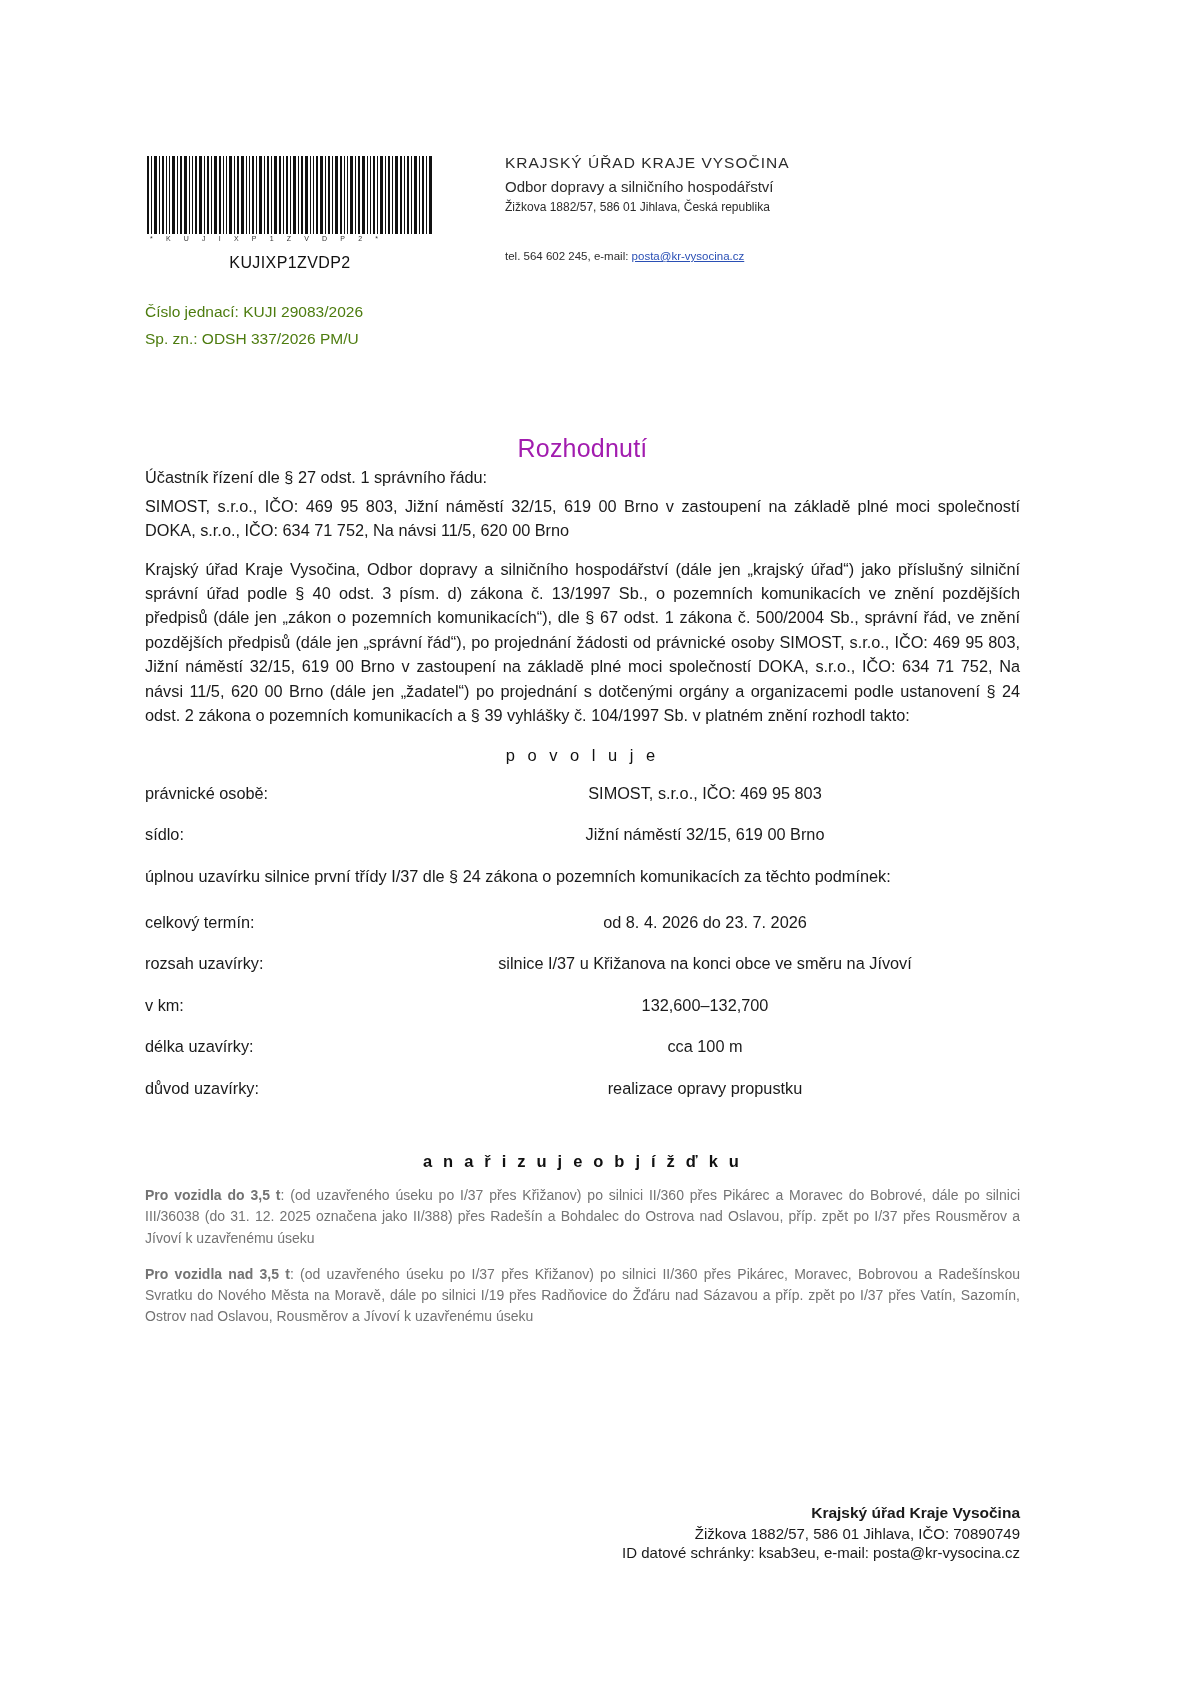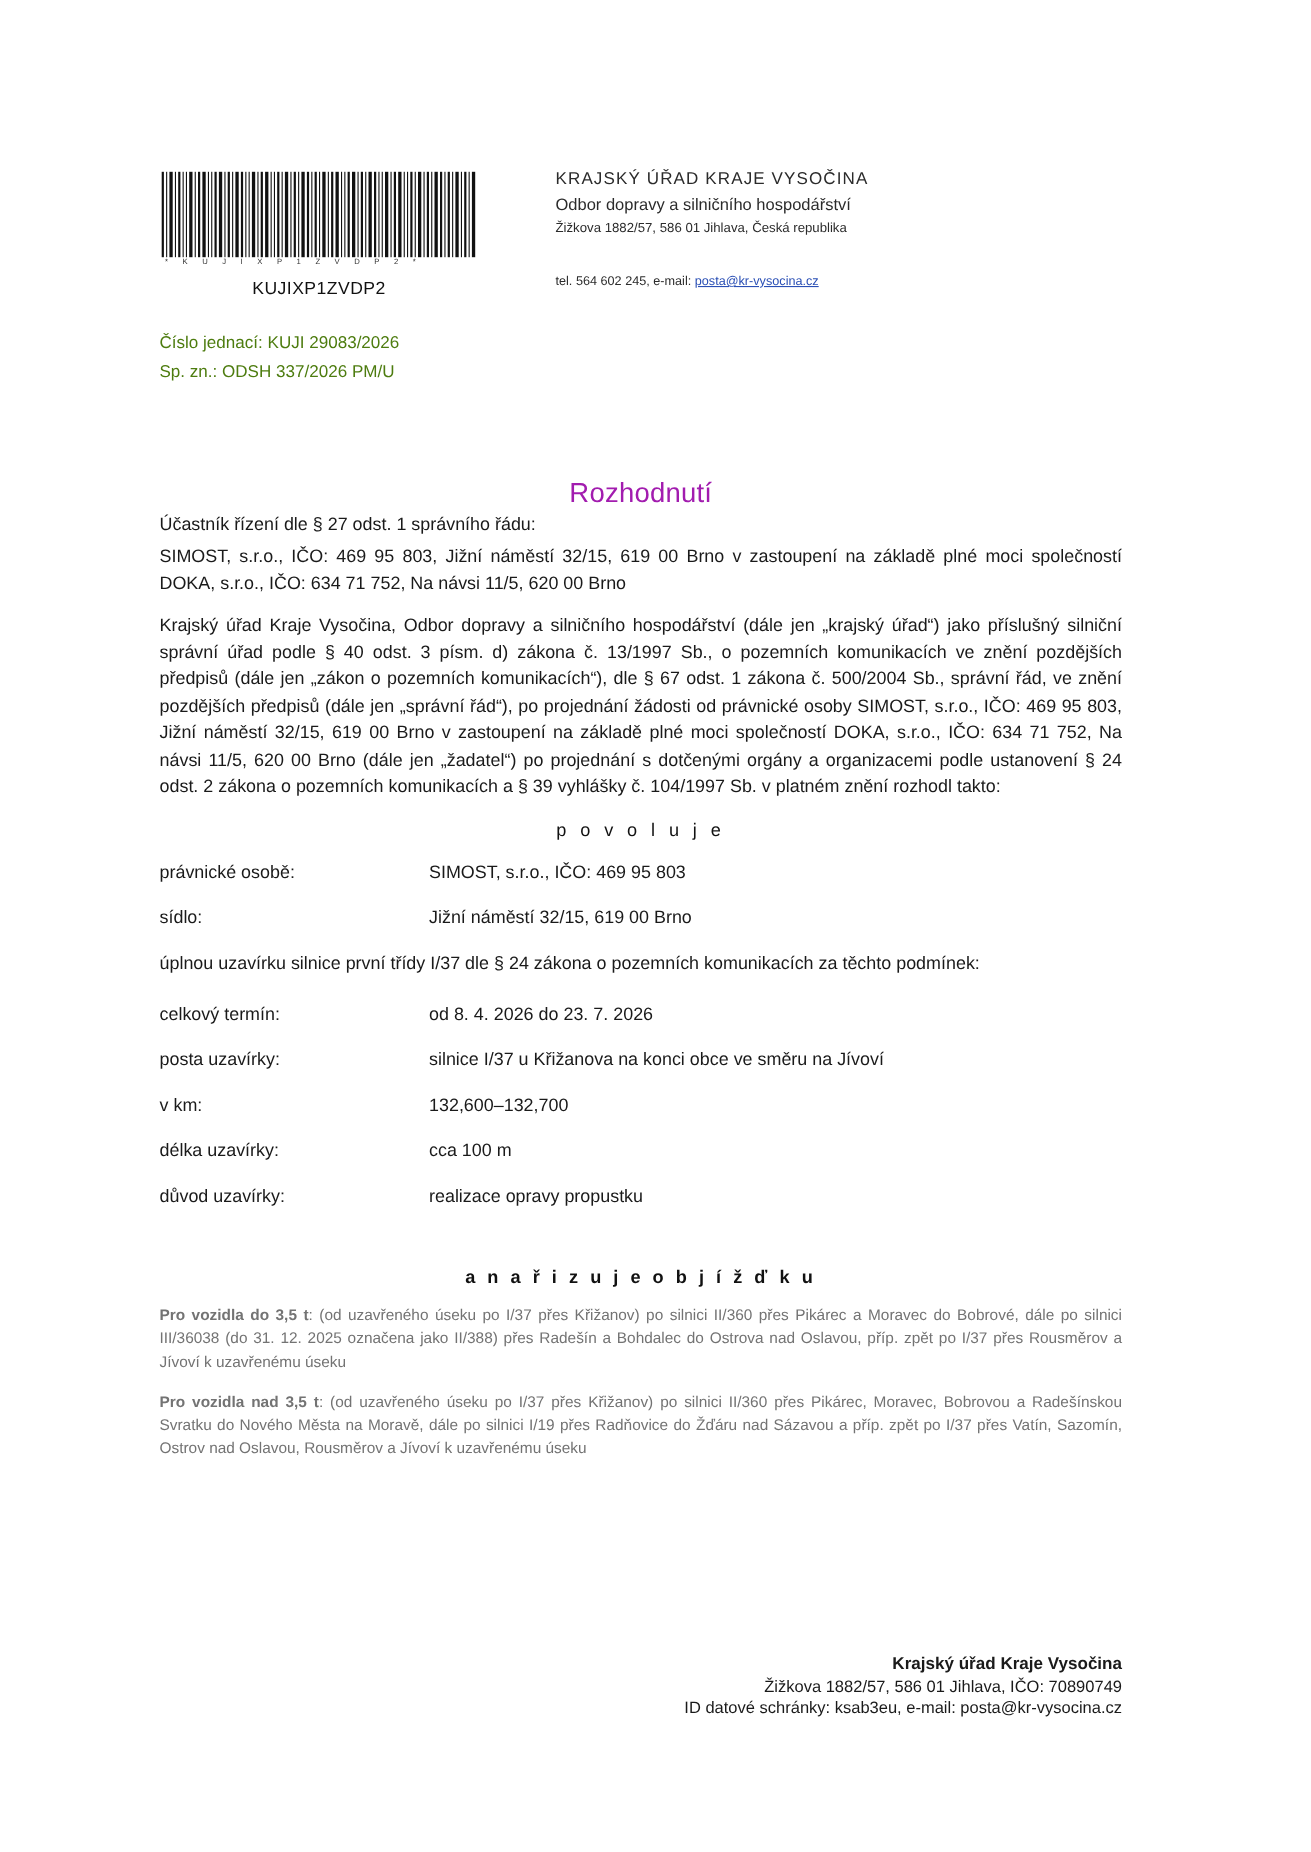--- a/index.html
+++ b/index.html
@@ -130,21 +130,21 @@
   
   .deflist { margin: 0 0 6px 0; }
   .defrow {
     display: flex;
     font-size: 16.3px;
     line-height: 1.5;
     margin-bottom: 17px;
     color: #1a1a1a;
   }
   .defterm { width: 245px; flex: 0 0 245px; }
-  .defval { flex: 1 1 auto; }
+  .defval { flex: 1 1 auto; text-align: center; }
 
   .conditions-intro {
     font-size: 16.3px;
     line-height: 1.5;
     text-align: justify;
     margin: 4px 0 22px 0;
   }
 
   
   .detour-para {
@@ -301,21 +301,21 @@
     </div>
 
     <p class="conditions-intro">úplnou uzavírku silnice první třídy I/37 dle § 24 zákona o pozemních komunikacích za těchto podmínek:</p>
 
     <div class="deflist">
       <div class="defrow">
         <div class="defterm">celkový termín:</div>
         <div class="defval">od 8. 4. 2026 do 23. 7. 2026</div>
       </div>
       <div class="defrow">
-        <div class="defterm">posta uzavírky:</div>
+        <div class="defterm">rozsah uzavírky:</div>
         <div class="defval">silnice I/37 u Křižanova na konci obce ve směru na Jívoví</div>
       </div>
       <div class="defrow">
         <div class="defterm">v km:</div>
         <div class="defval">132,600–132,700</div>
       </div>
       <div class="defrow">
         <div class="defterm">délka uzavírky:</div>
         <div class="defval">cca 100 m</div>
       </div>

